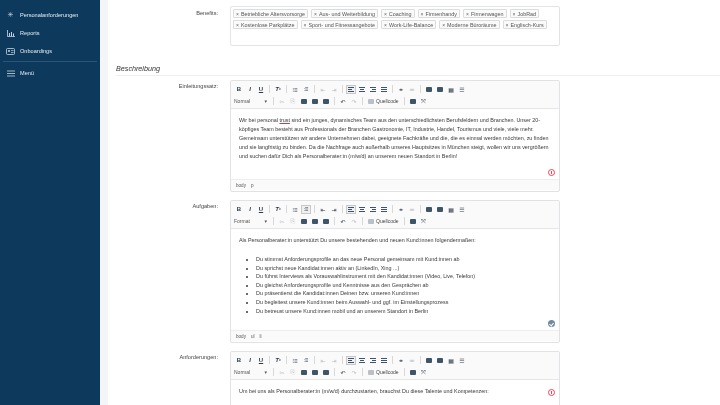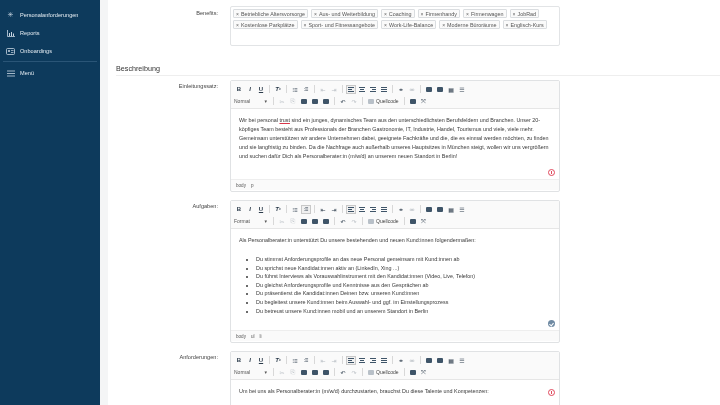--- a/index.html
+++ b/index.html
@@ -6,21 +6,21 @@
   html, body { width: 720px; height: 405px; overflow: hidden; background: #ffffff; font-family: "Liberation Sans", "DejaVu Sans", sans-serif; color: #333; }
   .sidebar { position: absolute; left: 0; top: 0; width: 100px; height: 405px; background: #0d3a5c; color: #fff; }
   .sb-item { position: absolute; left: 6px; height: 14px; display: flex; align-items: center; font-size: 5.6px; color: #e6edf3; cursor: pointer; }
   .sb-item .ico { width: 9px; height: 8px; margin-right: 5px; display: inline-flex; align-items: center; justify-content: center; font-size: 7px; color: #c9d6e2; }
   .sb-divider { position: absolute; left: 3px; width: 94px; top: 61px; height: 1px; background: #2a5577; }
   .gutter { position: absolute; left: 100px; top: 0; width: 8px; height: 405px; background: #f4f5f6; }
   .label { position: absolute; font-size: 5.6px; color: #444; text-align: right; width: 110px; }
   .tags-box { position: absolute; left: 230px; top: 6px; width: 330px; height: 40px; border: 1px solid #e2e4e6; border-radius: 2px; background: #fff; padding: 2px 2px; display: flex; flex-wrap: wrap; align-content: flex-start; gap: 2px 3px; }
   .tag { font-size: 5.4px; color: #555; border: 1px solid #dadde0; border-radius: 1px; padding: 1px 2px; height: 9px; line-height: 6.5px; background: #fafafa; white-space: nowrap; cursor: pointer; }
   .tag .x { font-size: 5px; margin-right: 2px; color: #666; }
-  .section-title { position: absolute; left: 116px; top: 64px; font-size: 7.2px; color: #333; }
+  .section-title { position: absolute; left: 116px; top: 64px; font-size: 7.2px; color: #333; font-style: italic; }
   .section-line { position: absolute; left: 116px; top: 75px; width: 604px; height: 1px; background: #eeeeee; }
   .editor { position: absolute; left: 230px; width: 330px; border: 1px solid #e0e2e4; border-radius: 2px; background: #fff; }
   .toolbar { background: #fafafa; border-bottom: 1px solid #e6e6e6; padding: 2px 3px 1px 3px; }
   .tb-row { display: flex; align-items: center; height: 12px; gap: 1px; }
   .tb-btn { width: 10px; height: 9px; display: inline-flex; align-items: center; justify-content: center; font-size: 6px; color: #2a3a4a; cursor: pointer; }
   .tb-btn.b { font-weight: bold; }
   .tb-btn.i { font-style: italic; font-weight: bold; }
   .tb-btn.u { text-decoration: underline; font-weight: bold; }
   .tb-btn.dis { color: #b8bec4; }
   .tb-btn.act { border: 1px solid #c8c8c8; background: #f0f0f0; }

